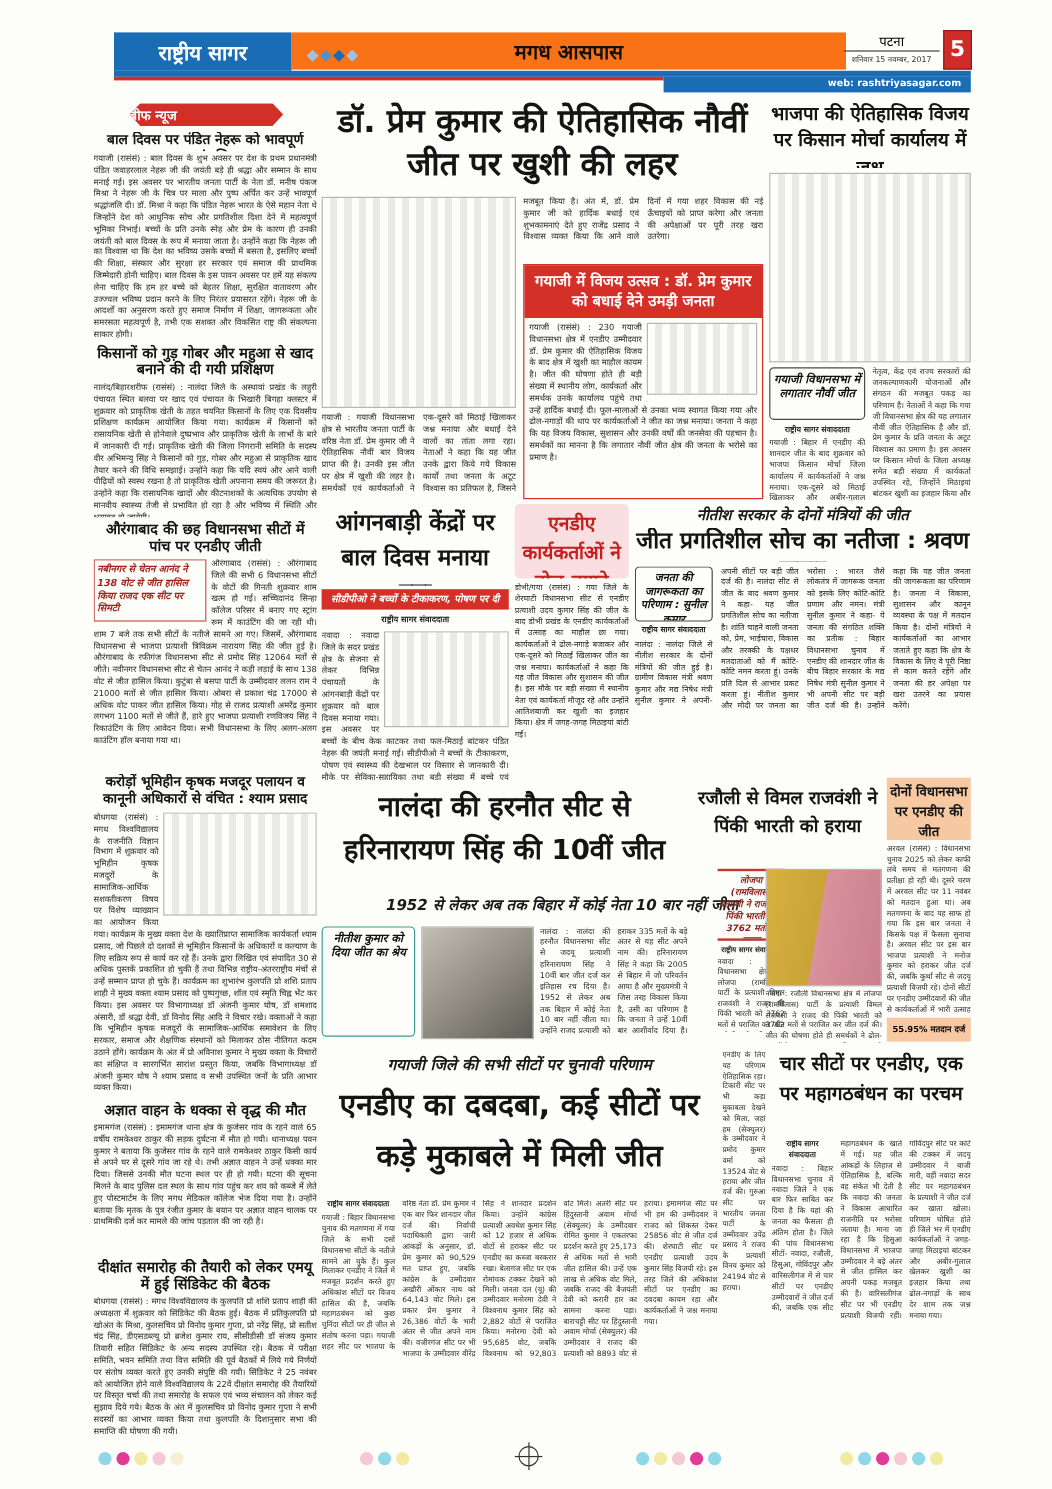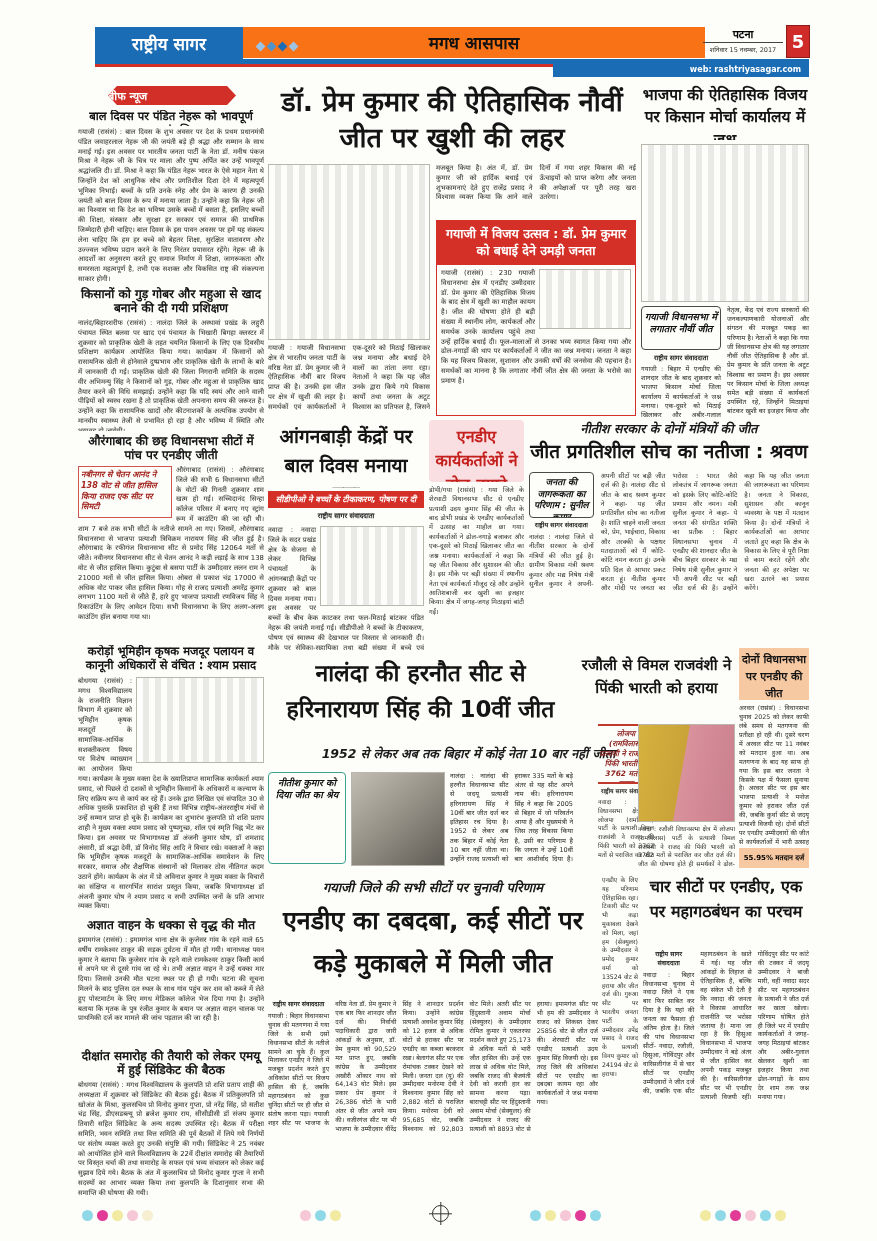--- a/index.html
+++ b/index.html
@@ -42,21 +42,21 @@
     <div class="abs" style="left:95px;top:27px;width:148px;height:32px;background:#1a6cb4;color:#fff;font-weight:bold;font-size:17px;display:flex;align-items:center;justify-content:center;">
       <span>राष्ट्रीय सागर</span>
     </div>
     <div class="abs" style="left:243px;top:27px;width:462px;height:31px;background:#f97316;display:flex;align-items:center;justify-content:center;">
       <span class="abs" style="left:12px;top:8px;">
         <i class="diamond" style="background:#9cc3e4;"></i><i class="diamond" style="background:#4e93cc;"></i><i class="diamond" style="background:#1a6cb4;"></i><i class="diamond" style="background:#9cc3e4;"></i>
       </span>
       <span style="font-weight:bold;font-size:17px;color:#111;">मगध आसपास</span>
     </div>
     <div class="abs" style="left:703px;top:26px;width:80px;height:32px;text-align:center;">
-      <div style="font-weight:bold;font-size:11px;border-bottom:1px solid #444;padding-bottom:1px;">पटना</div>
+      <div style="font-weight:normal;font-size:11px;border-bottom:1px solid #444;padding-bottom:1px;">पटना</div>
       <div style="font-size:6.5px;margin-top:2px;color:#333;">शनिवार 15 नवम्बर, 2017</div>
     </div>
     <div class="abs" style="left:786px;top:25px;width:24px;height:33px;background:#cf2b28;border:1px solid #8e1b18;color:#fff;font-weight:bold;font-size:18px;display:flex;align-items:center;justify-content:center;">
       <span>5</span>
     </div>
     <div class="abs rule-blue" style="left:95px;top:59px;width:714px;height:5px;"></div>
     <div class="abs rule-red" style="left:95px;top:64px;width:458px;height:3px;"></div>
     <div class="abs" style="left:553px;top:64px;width:256px;height:13px;background:#1a6cb4;color:#fff;font-size:8px;font-weight:bold;text-align:right;padding:1px 8px 0 0;">
       <span>web: rashtriyasagar.com</span>
     </div>

